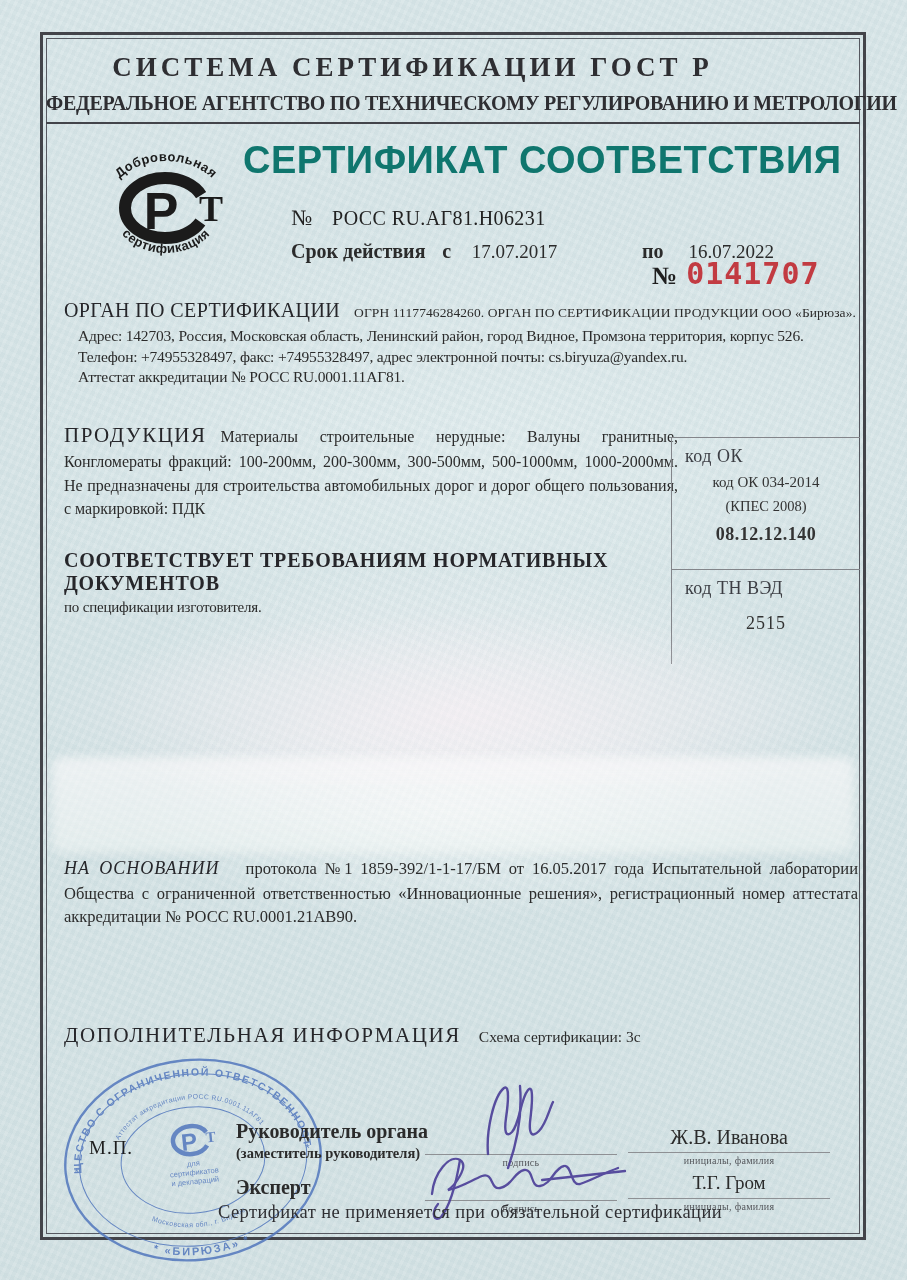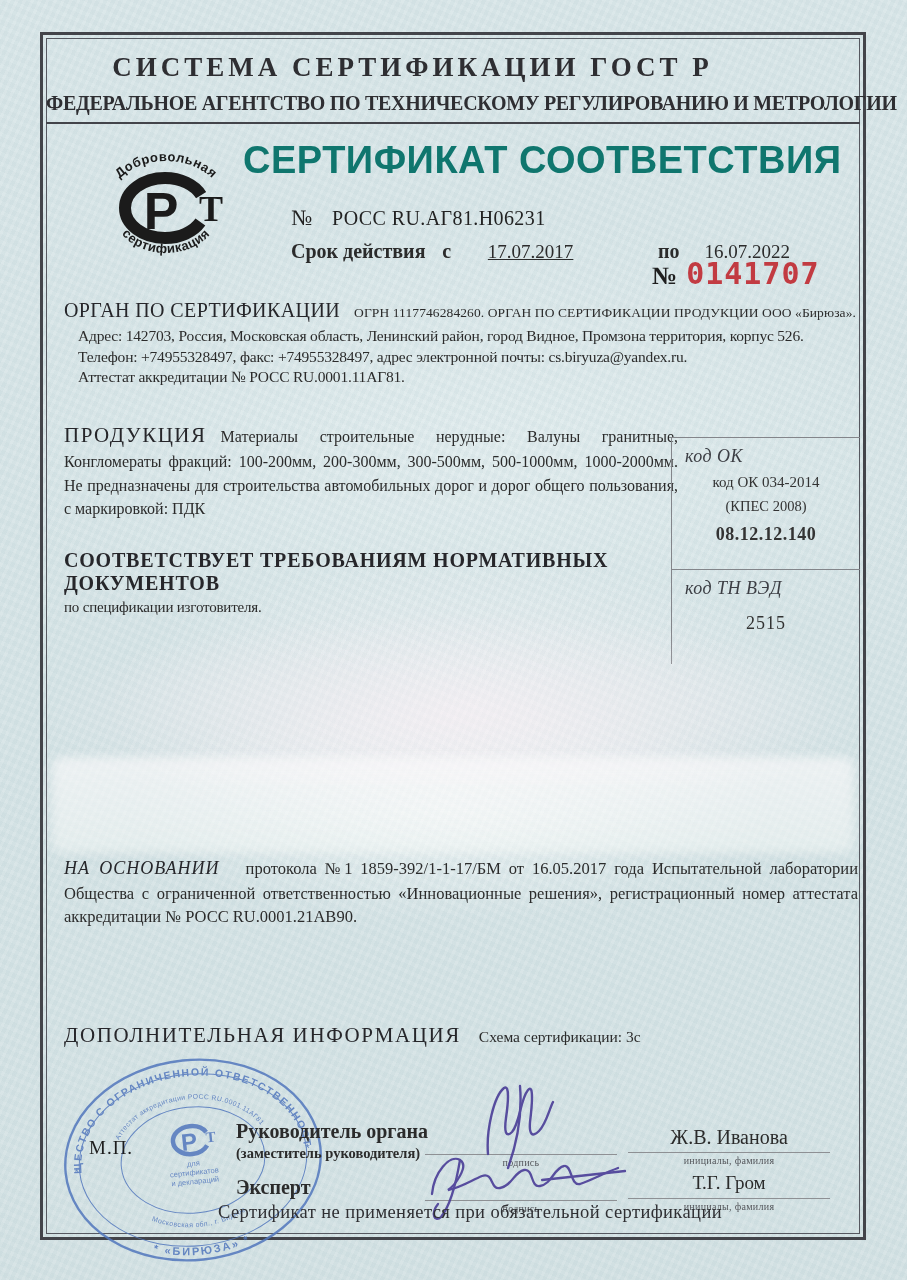--- a/index.html
+++ b/index.html
@@ -27,35 +27,35 @@
   
   .hdr1{left:46px;top:52px;width:733px;text-align:center;font-weight:bold;font-size:27px;letter-spacing:4px;color:#2e2e32;white-space:nowrap;}
   .hdr2{left:46px;top:92px;width:814px;text-align:center;font-weight:bold;font-size:20px;letter-spacing:-0.3px;color:#2e2e32;white-space:nowrap;}
   
   .title{left:243px;top:139px;font-family:"Liberation Sans",sans-serif;font-weight:bold;font-size:38px;letter-spacing:0.5px;color:#0f766e;white-space:nowrap;}
   .no-line{left:291px;top:205px;font-size:22px;color:#222;white-space:nowrap;}
   .no-line .num{margin-left:20px;font-size:20px;letter-spacing:0.4px;}
   .validity{left:291px;top:240px;white-space:nowrap;font-size:19px;}
   .validity .lbl{font-weight:bold;font-size:20px;}
   .validity .s{font-weight:bold;font-size:20px;margin-left:12px;}
-  .validity .d1{margin-left:32px;text-decoration:underline;}
+  .validity .d1{margin-left:16px;}
   .validity .po{font-weight:bold;font-size:20px;margin-left:80px;}
   .validity .d2{margin-left:20px;}
   .serial{left:652px;top:256px;display:flex;align-items:baseline;white-space:nowrap;}
   .serial .nz{font-size:25px;font-weight:600;color:#1f1f1f;}
   .serial .digits{margin-left:9px;font-family:"DejaVu Sans Mono",monospace;font-weight:bold;font-size:30px;letter-spacing:1px;}
   
   .sec-h{font-size:21px;letter-spacing:0.4px;color:#26262a;}
   .organ{left:64px;top:297px;width:794px;line-height:1.3;}
   .organ .intro{font-size:13.5px;margin-left:14px;letter-spacing:0.1px;}
   .organ .lines{margin-left:14px;margin-top:3px;font-size:15.5px;letter-spacing:-0.2px;line-height:1.33;}
   .production{left:64px;top:420px;width:614px;text-align:justify;line-height:1.45;font-size:16px;}
   .production .sec-h{letter-spacing:1.5px;margin-right:14px;}
   .codebox{border-top:1.5px solid #83858a;border-left:1.5px solid #83858a;color:#333;}
-  .codebox .cb-label{font-size:18px;color:#3c3e44;padding:8px 0 0 13px;letter-spacing:0.5px;font-style:italic;}
+  .codebox .cb-label{font-size:18px;color:#3c3e44;padding:8px 0 0 13px;letter-spacing:0.5px;}
   .box-ok{left:671px;top:437px;width:188px;height:132px;}
   .box-ok .l1{text-align:center;font-size:15px;margin-top:7px;}
   .box-ok .l2{text-align:center;font-size:14.5px;margin-top:7px;}
   .box-ok .l3{text-align:center;font-size:18px;margin-top:9px;letter-spacing:0.5px;font-weight:bold;}
   .conforms{left:64px;top:549px;width:612px;}
   .conforms .sec-h{font-size:20px;letter-spacing:0.8px;font-weight:bold;}
   .conforms .sub{font-size:15px;margin-top:4px;letter-spacing:-0.2px;}
   .box-tnved{left:671px;top:569px;width:188px;height:94px;}
   .box-tnved .val{text-align:center;font-size:18px;margin-top:14px;letter-spacing:1px;}
   .fade-pink{left:46px;top:615px;width:816px;height:170px;pointer-events:none;

